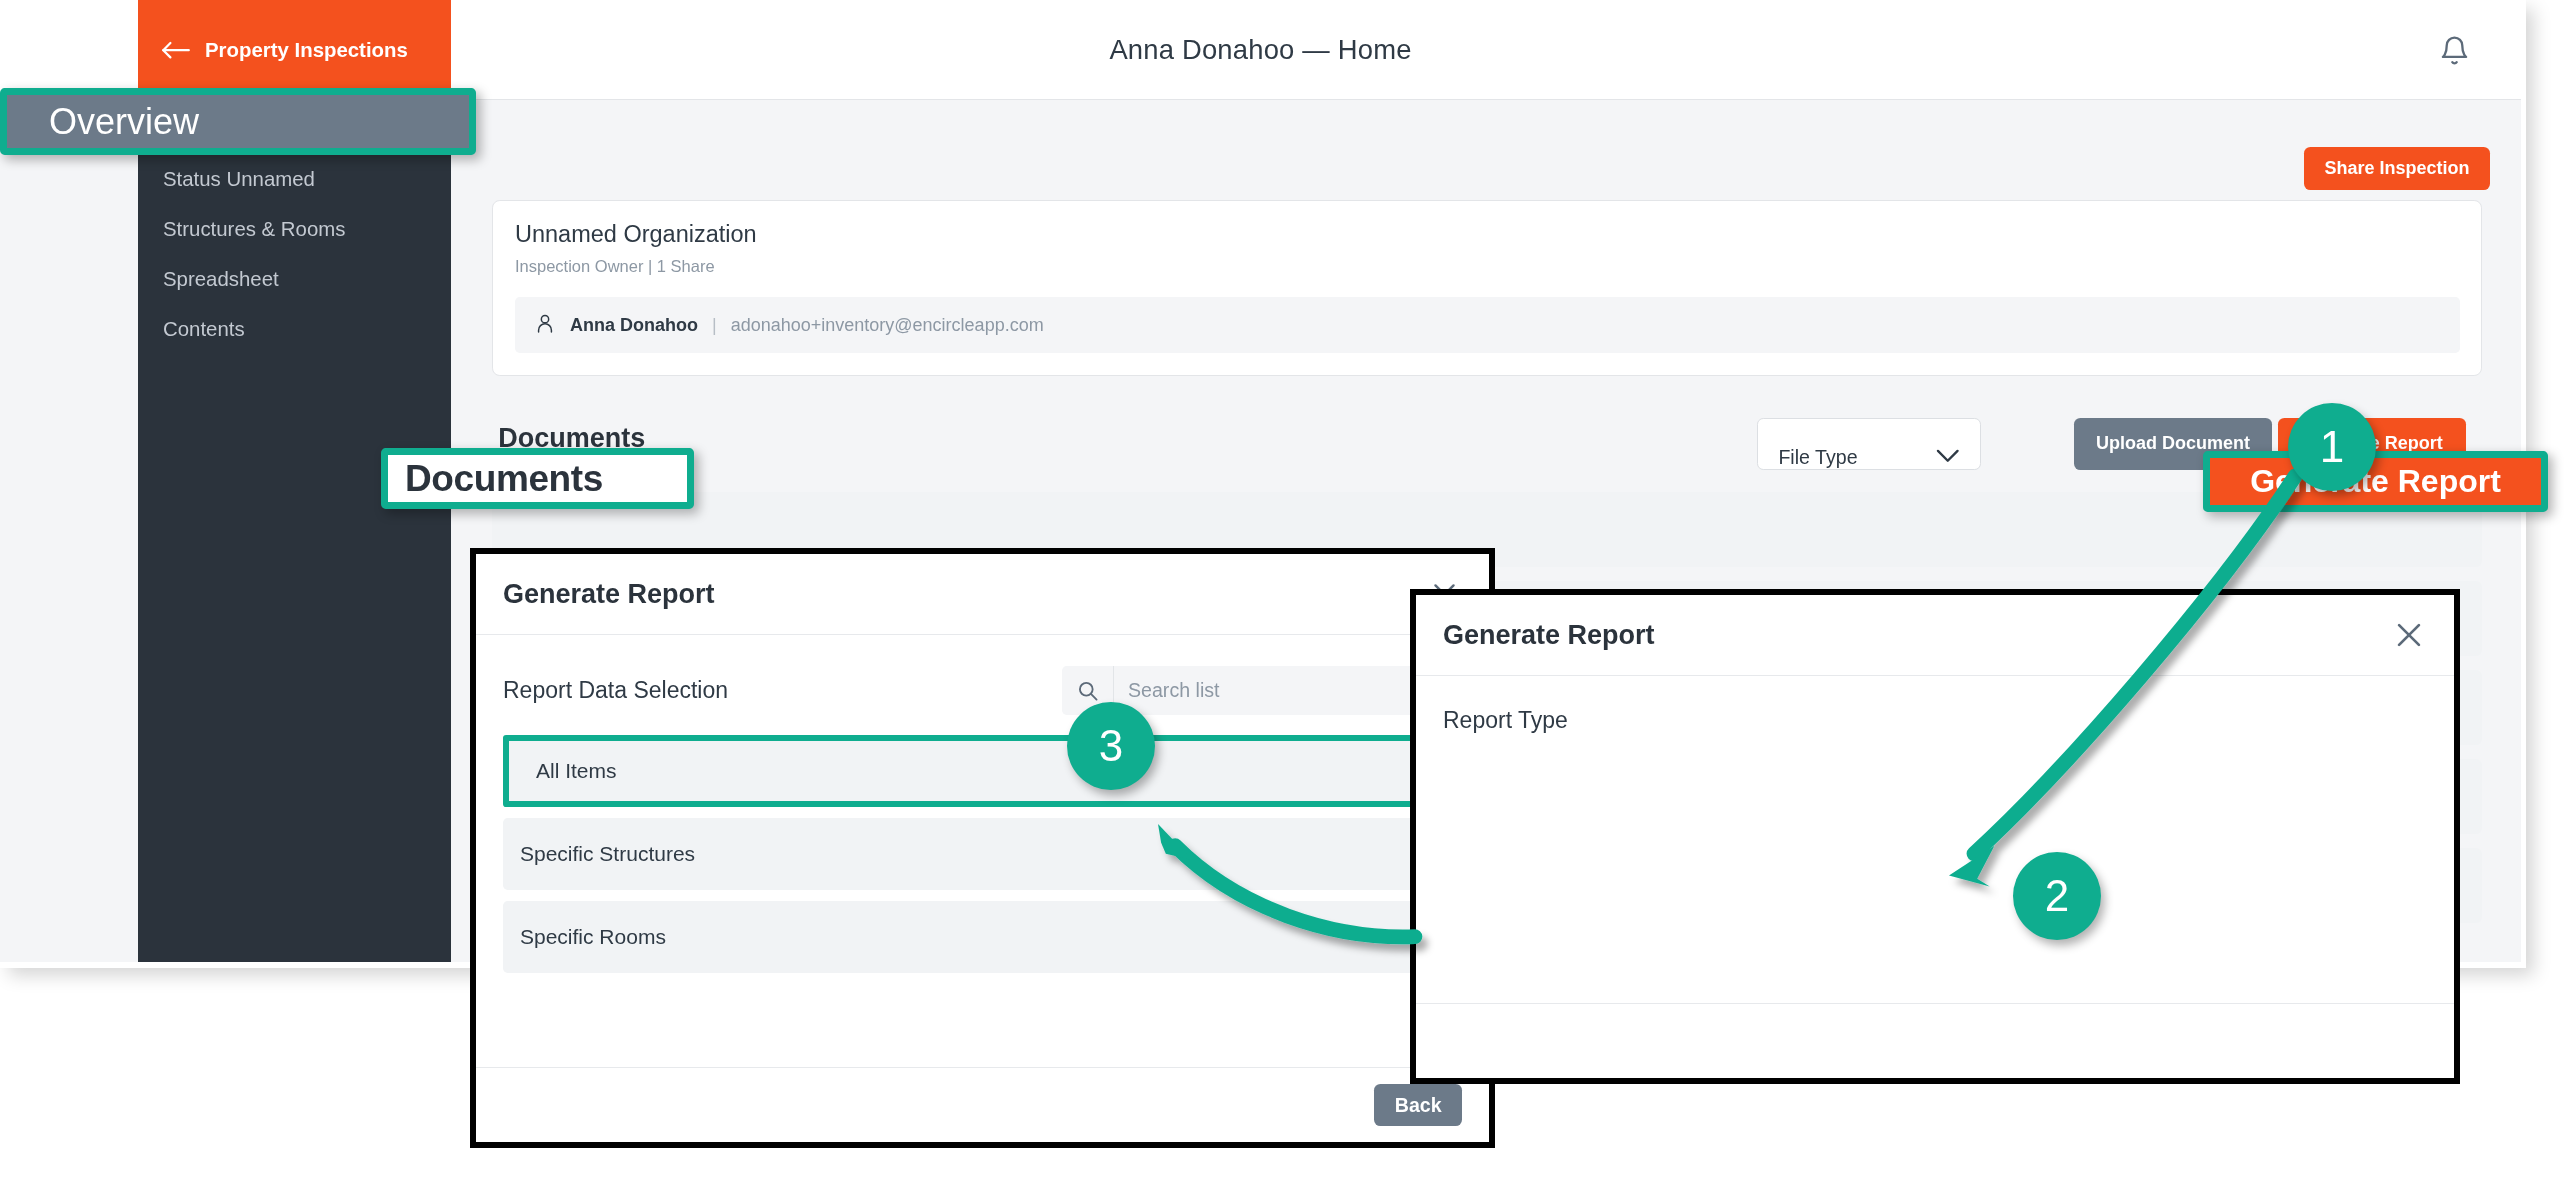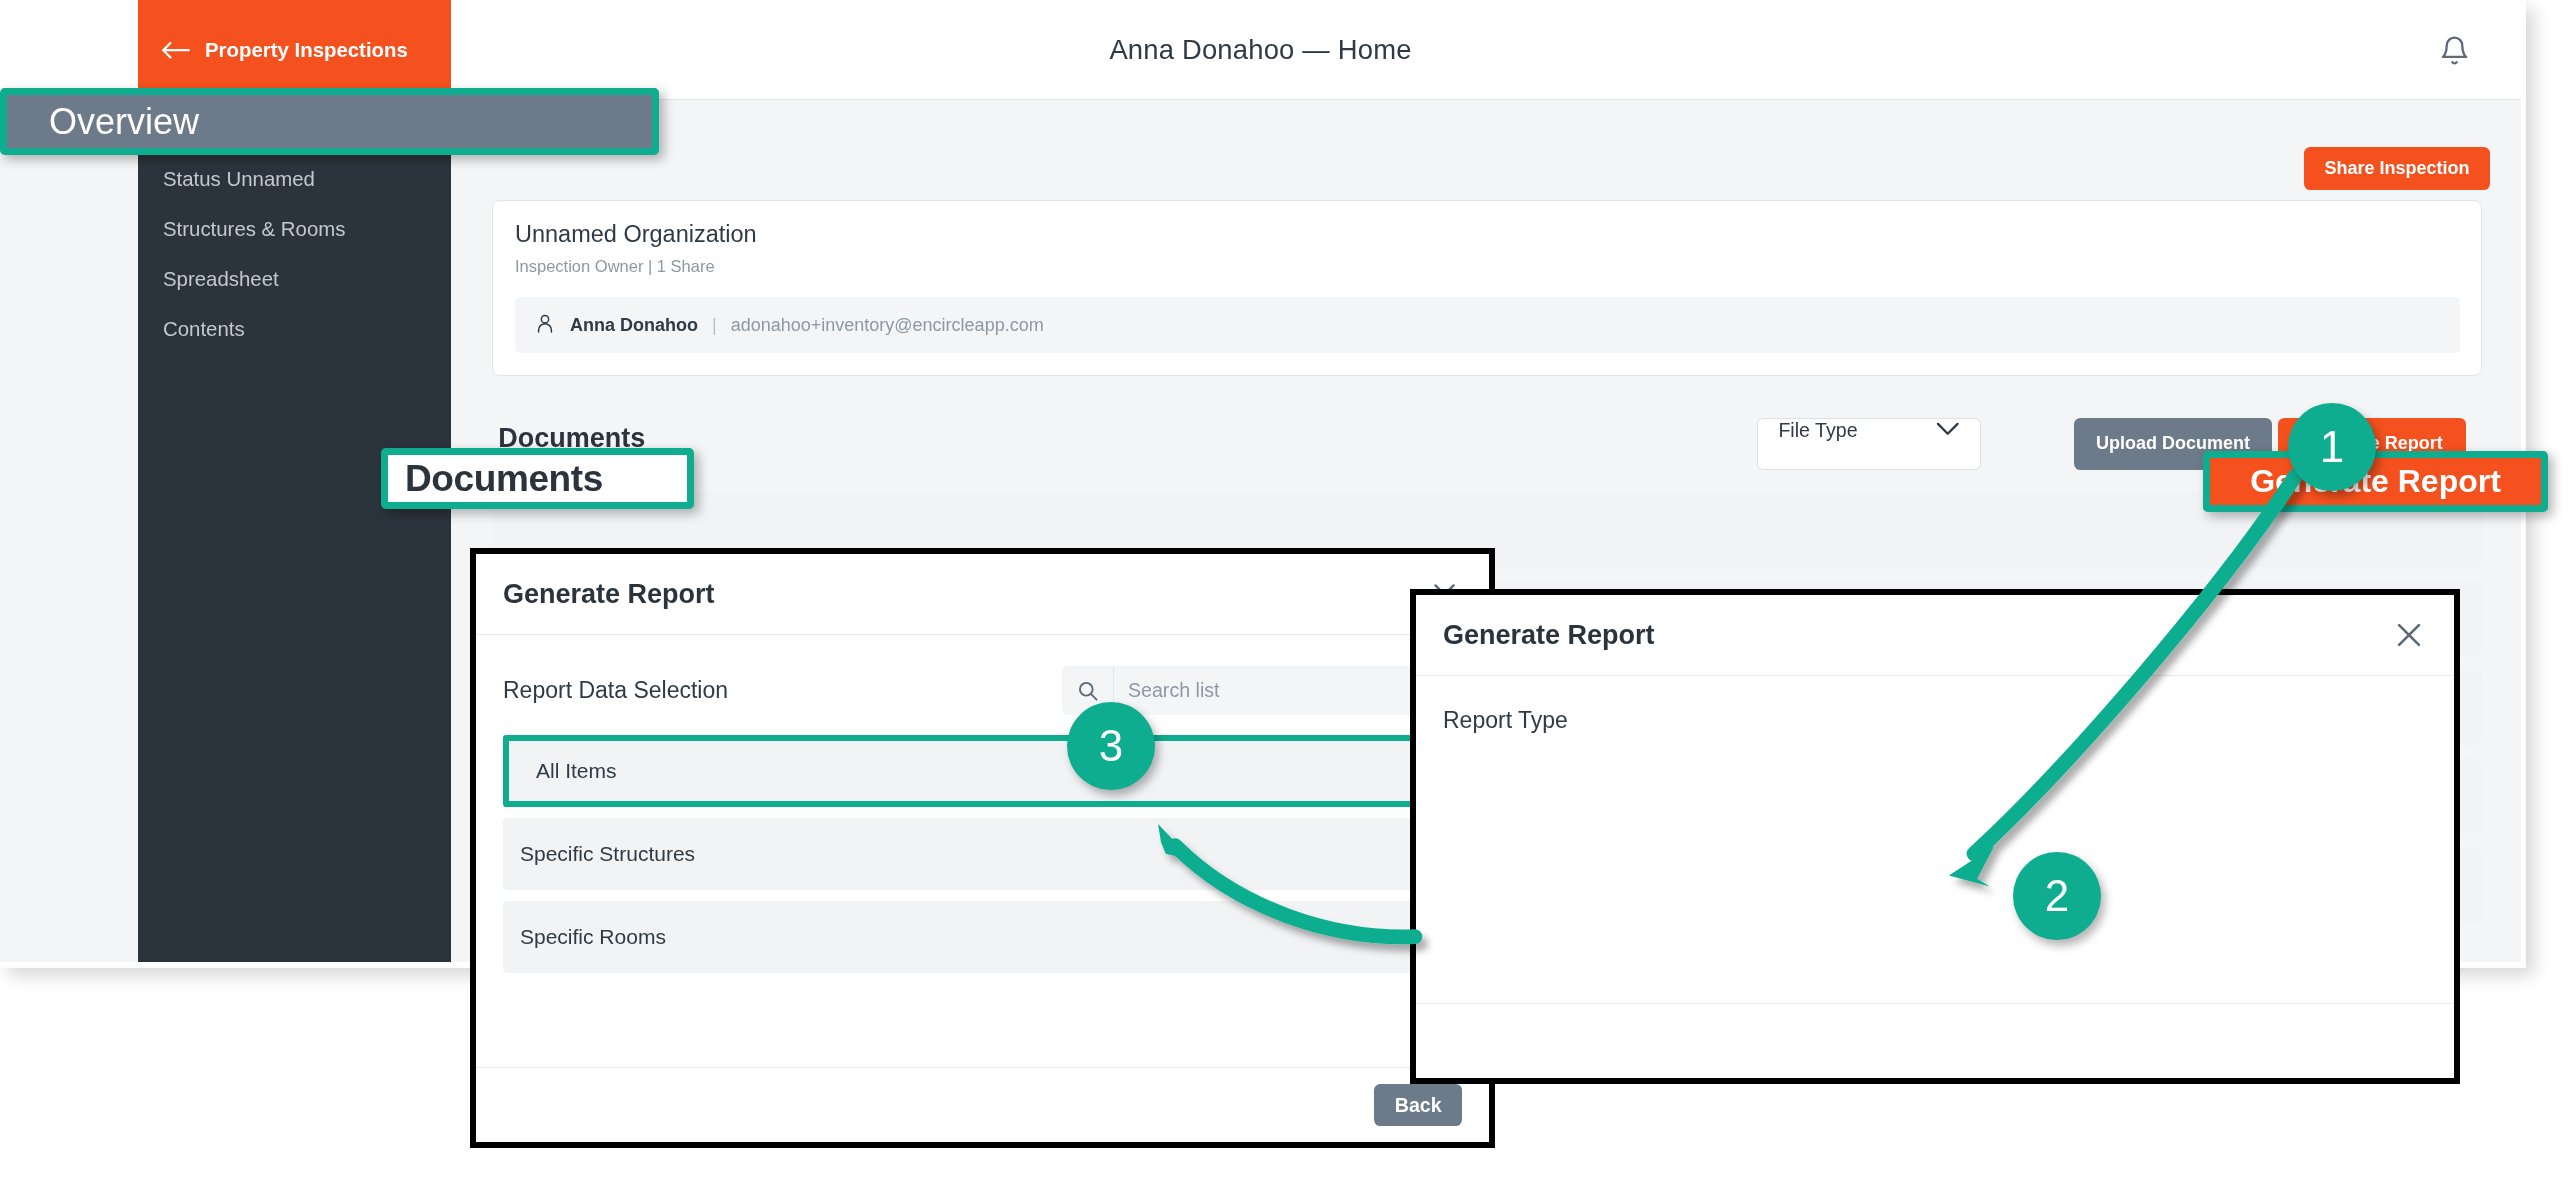--- a/index.html
+++ b/index.html
@@ -76,21 +76,21 @@
   }
   .member-name { font-size: 18px; color: #2f3a45; font-weight: 600; }
   .member-sep { font-size: 18px; color: #b7bec6; }
   .member-email { font-size: 18px; color: #8d98a4; }
 
   .docs-toolbar { position: absolute; left: 41px; top: 302px; width: 1990px; height: 67px; }
   .docs-title-plain { position:absolute; left: 6.3px; top: 12.5px; font-size: 27px; font-weight: 700; color: #2b333c; }
   .filetype {
     position: absolute; right: 501px; top: 7.8px; width: 224px; height: 52px;
     background: #fff; border: 0.8px solid #dcdfe3; border-radius: 6.3px;
-    display: flex; align-items: flex-start; justify-content: space-between;
+    display: flex; align-items: flex-end; justify-content: space-between;
     padding: 0 20.4px; font-size: 19.6px; color: #2f3a45; cursor: pointer;
   }
   .btn-grey {
     position: absolute; right: 210px; top: 7.8px; height: 52px;
     background: #6c7a89; color: #fff; border: none; border-radius: 6.3px;
     font-size: 18px; font-weight: 700; padding: 0 22px; cursor: pointer;
     font-family: "Liberation Sans", sans-serif;
   }
   .btn-gen-bg {
     position: absolute; right: 15.7px; top: 7.8px; height: 52px;
@@ -103,21 +103,21 @@
   .doc-row {
     height: 75px; background: #f1f3f5; border-radius: 6.3px; margin-bottom: 14px;
   }
 
   
   .hl {
     position: absolute; border: 7.8px solid #0FAD8F; border-radius: 4.7px;
     box-shadow: 4.7px 4.7px 11px rgba(0,0,0,0.28);
   }
   .hl-overview {
-    left: 0px; top: 88px; width: 659px; height: 67px;
+    left: 0px; top: 88px; width: 476px; height: 67px;
     background: #6c7a89; display: flex; align-items: center; padding-left: 42px;
     color: #ffffff; font-size: 36px; font-weight: 400;
   }
   .hl-documents {
     left: 381px; top: 448px; width: 313px; height: 61px;
     background: #ffffff; display: flex; align-items: center; padding-left: 17px;
     color: #2b333c; font-size: 37px; font-weight: 700; letter-spacing: -0.4px;
   }
   .hl-generate {
     left: 2203px; top: 451px; width: 345px; height: 61px;

